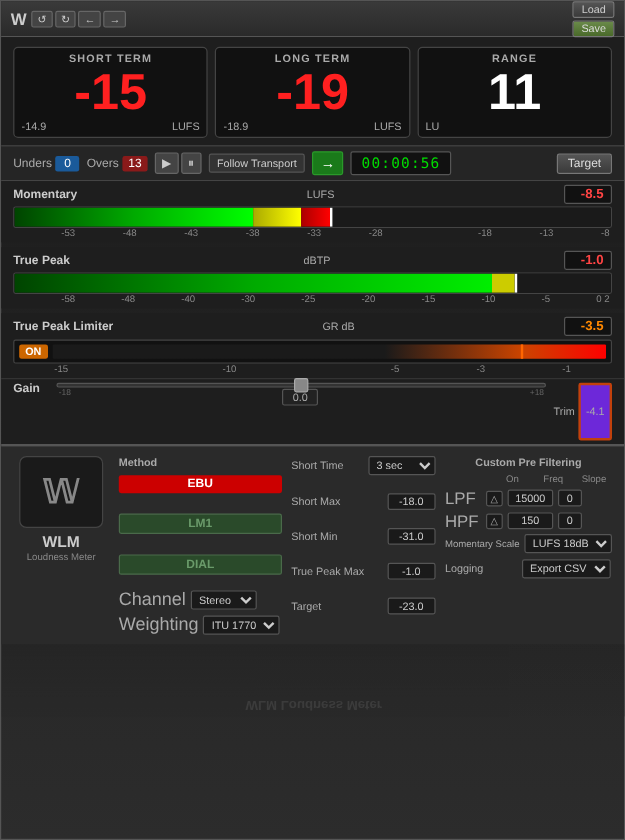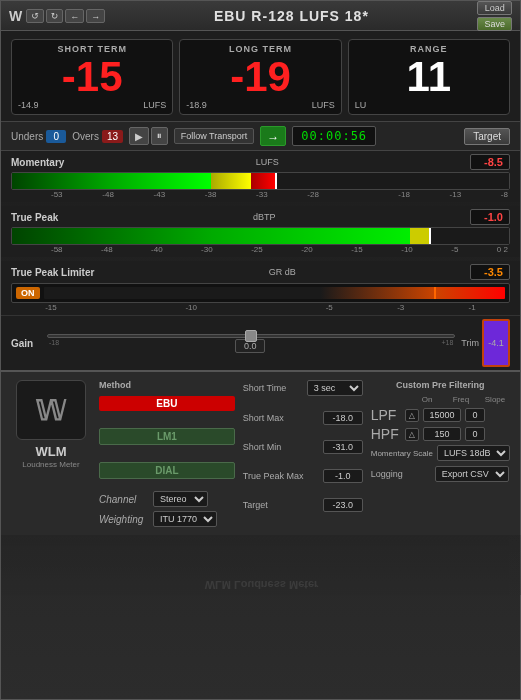--- a/index.html
+++ b/index.html
@@ -378,21 +378,21 @@
     }
     .limiter-scale {
       display: flex;
       justify-content: space-around;
       padding: 0 2px;
     }
 
     
     .gain-row {
       display: flex;
-      align-items: center;
+      align-items: flex-start;
       gap: 6px;
       padding: 3px 10px;
       background: #1e1e1e;
       border-top: 1px solid #333;
     }
     .gain-label {
       color: #ccc;
       font-size: 10px;
       font-weight: bold;
       min-width: 30px;
@@ -548,23 +548,22 @@
       color: #6a9a6a;
       border: 1px solid #4a6a4a;
     }
     .channel-row, .weighting-row {
       display: flex;
       align-items: center;
       gap: 4px;
     }
     .row-label {
       color: #aaa;
-      font-size: 10px;
+      font-size: 15px;
       min-width: 50px;
-      font-style: italic;
     }
     .select-box {
       background: #1a1a1a;
       border: 1px solid #555;
       color: #ccc;
       font-size: 9px;
       padding: 1px 2px;
       border-radius: 2px;
       min-width: 55px;
       cursor: pointer;
@@ -703,21 +702,20 @@
   <div class="top-bar">
     <div class="top-bar-left">
       <span class="waves-logo">W</span>
       <div class="nav-icons">
         <button class="nav-btn">↺</button>
         <button class="nav-btn">↻</button>
         <button class="nav-btn">←</button>
         <button class="nav-btn">→</button>
       </div>
     </div>
-    <span class="top-bar-title">EBU R-128 LUFS 18*</span>
     <div class="top-bar-right">
       <button class="load-save-btn">Load</button>
       <button class="load-save-btn save-btn">Save</button>
     </div>
   </div>
 
   <div class="meters-section">
     <div class="meter-box">
       <div class="meter-label">SHORT TERM</div>
       <div class="meter-value-red">-15</div>

